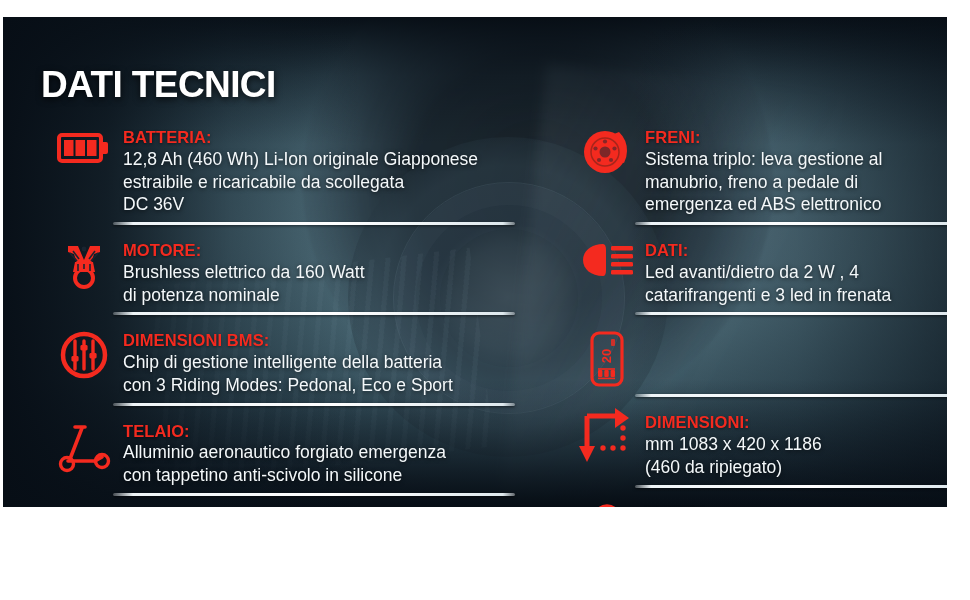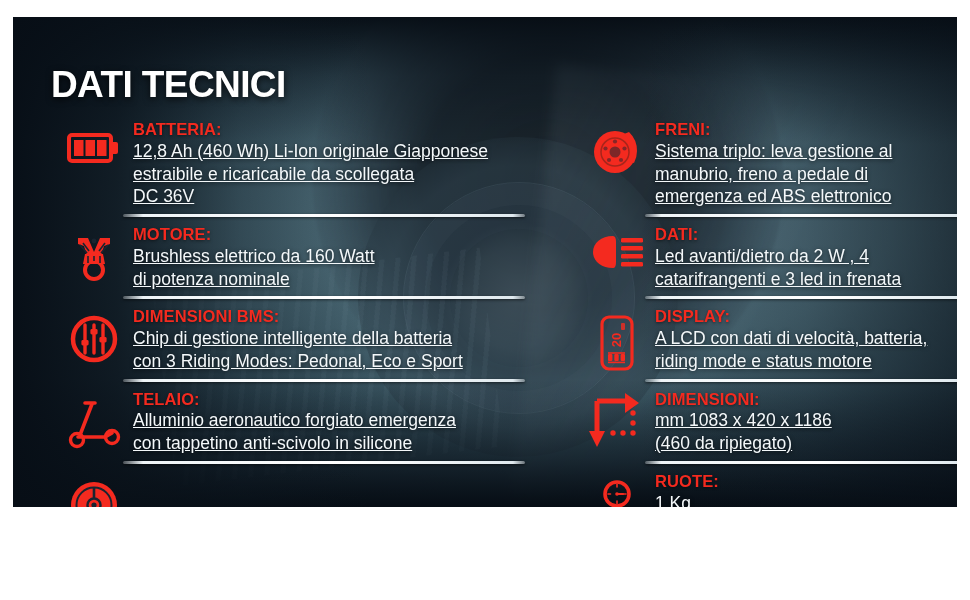--- a/index.html
+++ b/index.html
@@ -9,21 +9,21 @@
   }
   body {
     width: 970px;
     height: 600px;
     overflow: hidden;
     font-family: "Liberation Sans", sans-serif;
   }
 
   #poster {
     position: absolute;
-    left: 13px;
+    left: 3px;
     top: 17px;
     width: 944px;
     height: 490px;
     overflow: hidden;
     background: #0c1620;
   }
 
   
   .bg-base {
     position: absolute; inset: 0;
@@ -125,36 +125,36 @@
     width: 78px;
     display: flex;
     align-items: center;
     justify-content: center;
     padding-top: 10px;
   }
   #col-right .spec-icon { width: 76px; }
   .spec-text {
     flex: 1 1 auto;
     padding-top: 2px;
+    margin-top: 8px;
   }
   .spec-label {
     color: #f42a1f;
     font-size: 16.5px;
     font-weight: bold;
     line-height: 1.26;
     letter-spacing: 0.1px;
     text-shadow: 0 1px 3px rgba(0,0,0,0.5);
   }
   .spec-body {
     color: #f4f8fa;
     font-size: 17.5px;
     line-height: 1.30;
     text-shadow: 0 1px 4px rgba(0,0,0,0.65);
     white-space: pre-line;
-    text-decoration: underline;
   }
   .divider {
     height: 3px;
     margin: 6px 0 5px 68px;
     background: linear-gradient(to right, rgba(255,255,255,0.25) 0%, #eef4f7 5%, #ffffff 55%, #dfe9ee 97%, rgba(255,255,255,0.35) 100%);
     border-radius: 2px;
     box-shadow: 0 1px 3px rgba(0,0,0,0.55);
   }
   #col-right .divider { margin-left: 66px; }
 
@@ -339,25 +339,20 @@
           <g fill="#f42a1f">
             <rect x="9" y="40" width="4.4" height="7" rx="1"></rect>
             <rect x="15.3" y="40" width="4.4" height="7" rx="1"></rect>
             <rect x="21.6" y="40" width="4.4" height="7" rx="1"></rect>
           </g>
           <rect x="9" y="38.2" width="17" height="1.6" fill="#f42a1f"></rect>
           <rect x="9" y="47.6" width="17" height="1.6" fill="#f42a1f"></rect>
           <rect x="22" y="9" width="4" height="7" rx="1" fill="#f42a1f" opacity="0.8"></rect>
         </svg>
       </div>
-      <div class="spec-text">
-        <div class="spec-label">DISPLAY:</div>
-        <div class="spec-body">A  LCD con dati di velocità, batteria,
-riding mode e status motore</div>
-      </div>
     </div>
     <div class="divider"></div>
 
     <div class="spec-row">
       <div class="spec-icon">
         <svg width="56" height="52" viewBox="0 0 56 52">
           <path d="M8 4 L8 38" stroke="#f42a1f" stroke-width="5" fill="none"></path>
           <path d="M8 4 L42 4" stroke="#f42a1f" stroke-width="5" fill="none"></path>
           <path d="M40 -4 L54 6 L40 16 Z" fill="#f42a1f" transform="translate(-4,0)"></path>
           <path d="M0 34 L8 50 L16 34 Z" fill="#f42a1f"></path>

